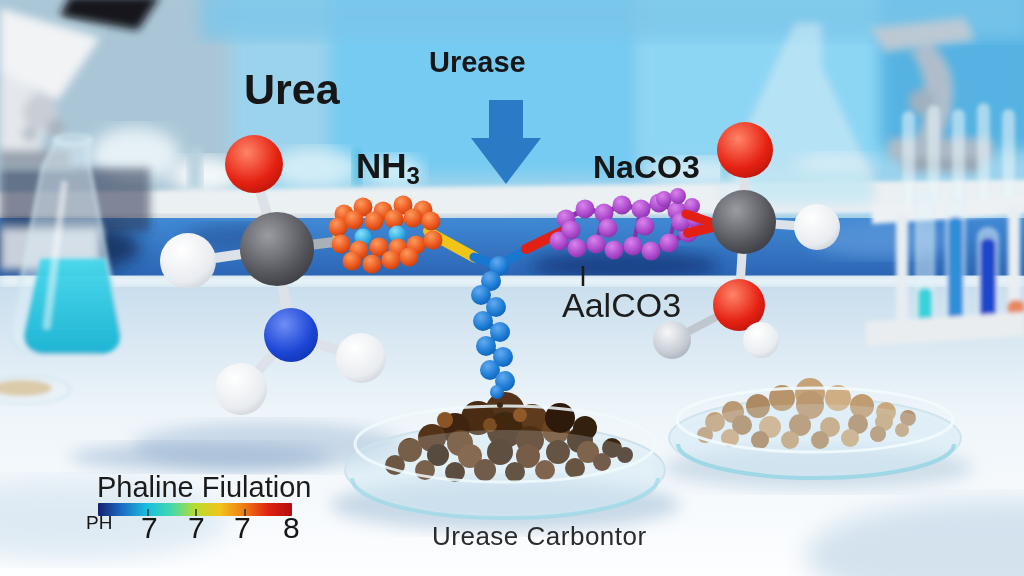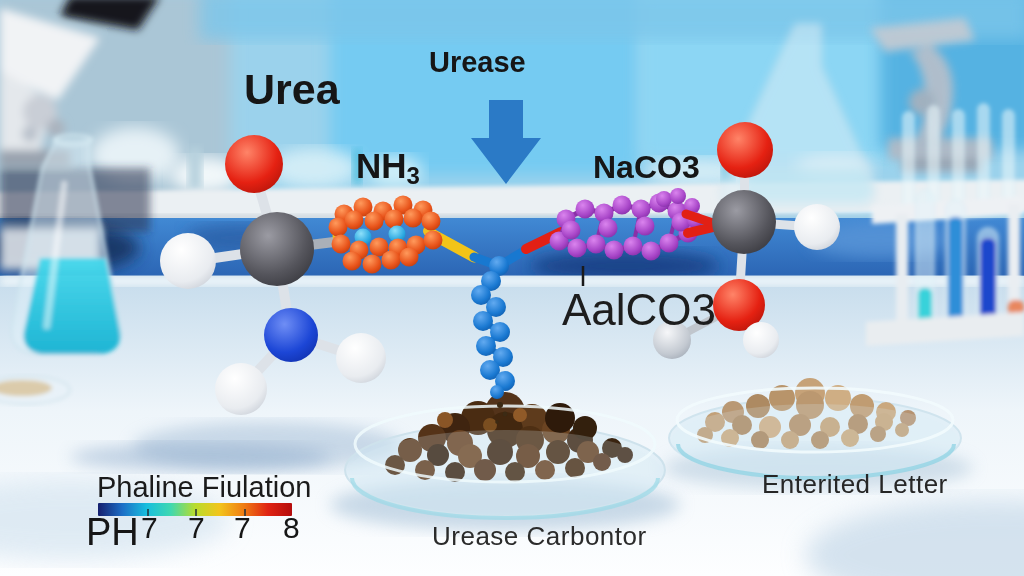--- a/index.html
+++ b/index.html
@@ -8,31 +8,31 @@
     font-family:"Liberation Sans",sans-serif;background:#7dd3fc;
   }
   .stage svg.scene{position:absolute;left:0;top:0;}
   .txt{position:absolute;color:#161616;white-space:nowrap;line-height:1;}
   .t-urea    {left:244px;top:68px; font-size:43px;font-weight:700;}
   .t-urease  {left:429px;top:48px; font-size:29px;font-weight:700;}
   .t-c2      {left:643px;top:66px; font-size:43px;font-weight:700;}
   .t-nh3     {left:356px;top:148px;font-size:35px;font-weight:700;text-align:right;}
   .t-nh3 .sub{font-size:24px;position:relative;top:6px;}
   .t-naco3   {left:565px;top:151px;font-size:32px;font-weight:700;margin-left:28px;}
-  .t-aalco3  {left:562px;top:288px;font-size:44px;font-weight:400;color:#1d1d1d;}
+  .t-aalco3  {left:562px;top:288px;font-size:34px;font-weight:400;color:#1d1d1d;}
   .t-soluine {left:432px;top:523px;font-size:26px;font-weight:400;color:#2b2b2b;letter-spacing:.5px;}
   .t-enterited{left:762px;top:471px;font-size:26px;font-weight:400;color:#262626;letter-spacing:.5px;}
   .ph-title  {left:97px;top:473px;font-size:29px;font-weight:400;color:#1b1b1b;}
   .ph-bar{
     position:absolute;left:98px;top:503px;width:194px;height:13px;
     background:linear-gradient(to right,#151f6e,#1c6ec6,#18bede,#3fd8b0,#b8dc2e,#f2c51c,#ef7d14,#e02413,#b50d0d);
     border-radius:1px;
   }
   .ph-bar .tick{position:absolute;bottom:0;width:2px;height:7px;background:#22303a;opacity:.75;}
-  .ph-unit{left:86px; top:513px;font-size:38px;font-weight:500;}
+  .ph-unit{left:86px; top:513px;font-size:19px;font-weight:500;}
   .ph-7a  {left:141px;top:513px;font-size:30px;font-weight:500;}
   .ph-7b  {left:188px;top:513px;font-size:30px;font-weight:500;}
   .ph-7c  {left:234px;top:513px;font-size:30px;font-weight:500;}
   .ph-8   {left:283px;top:513px;font-size:30px;font-weight:500;}
 </style>
 </head>
 <body>
 
 <div class="stage">
 
@@ -412,15 +412,14 @@
   <div class="tick" style="left:50%"></div>
   <div class="tick" style="left:75%"></div>
 </div>
 <div class="txt ph-unit">PH</div>
 <div class="txt ph-7a">7</div>
 <div class="txt ph-7b">7</div>
 <div class="txt ph-7c">7</div>
 <div class="txt ph-8">8</div>
 
 <div class="txt t-soluine">Urease Carbontor</div>
-<div class="txt t-enterited">Enterited Letter</div>
 
 </div>
 
 </body></html>

